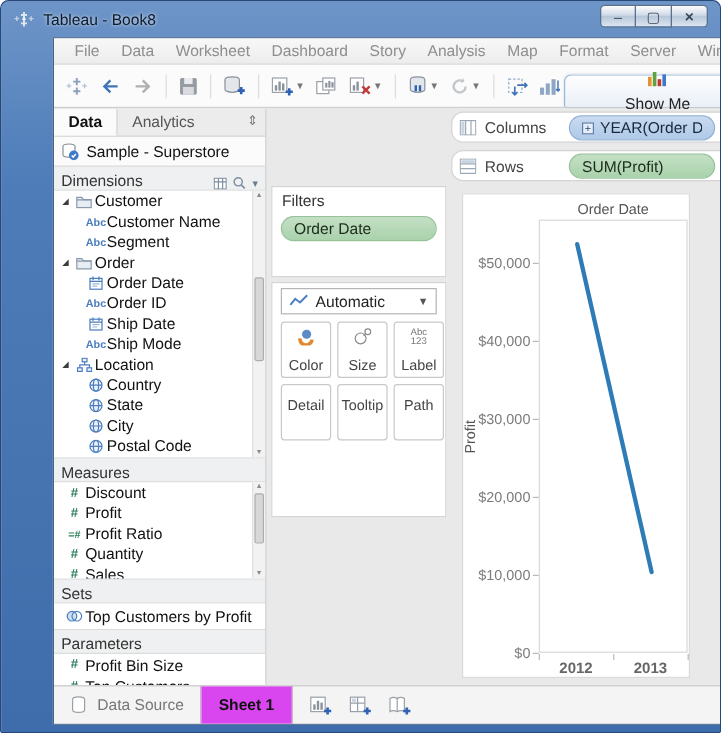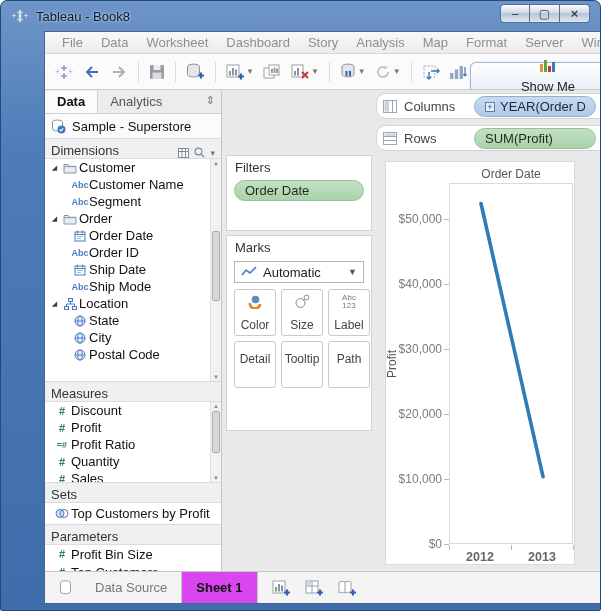--- a/index.html
+++ b/index.html
@@ -112,21 +112,21 @@
     border:1px solid #d9d9d9; background:#fff; }
   .ytick-lab { position:absolute; right:132px; width:55px; text-align:right;
     font-size:12px; color:#7b7b7b; }
   .ytick-mark { position:absolute; left:58px; width:5px; height:1px; background:#b9b9b9; }
   .xtick-mark { position:absolute; width:1px; height:5px; top:383px; background:#b9b9b9; }
   .xtick-lab { position:absolute; top:388px; width:50px; text-align:center;
     font-size:12.5px; color:#666; font-weight:bold; }
   
   .statusbar { position:absolute; left:0; bottom:0; width:589px; height:32px;
     background:#f4f4f4; border-top:1px solid #c9c9c9; display:flex; align-items:stretch; }
-  .sb-tab { display:flex; align-items:center; gap:23px; padding:0 14px; font-size:13px; color:#777; }
+  .sb-tab { display:flex; align-items:center; gap:9px; padding:0 14px; font-size:13px; color:#777; }
   .sb-tab.active { background:#d946ef; border-left:1px solid #c9c9c9; border-right:1px solid #c9c9c9;
     color:#111; font-weight:bold; }
   .sb-icons { display:flex; align-items:center; gap:14px; padding-left:14px; }
   svg { display:block; }
 </style>
 </head>
 <body>
 
 <div class="window">
 
@@ -429,20 +429,30 @@
               <span>Location</span>
             </div>
             <div class="tree-row ind2">
               <span class="ticon">
                 <svg width="12" height="12" viewBox="0 0 12 12">
                   <circle cx="6" cy="6" r="5" fill="#eaf1f8" stroke="#4a7dbf"></circle>
                   <ellipse cx="6" cy="6" rx="2.2" ry="5" fill="none" stroke="#4a7dbf"></ellipse>
                   <path d="M1 6h10" stroke="#4a7dbf"></path>
                 </svg>
               </span>
+              <span>Country</span>
+            </div>
+            <div class="tree-row ind2">
+              <span class="ticon">
+                <svg width="12" height="12" viewBox="0 0 12 12">
+                  <circle cx="6" cy="6" r="5" fill="#eaf1f8" stroke="#4a7dbf"></circle>
+                  <ellipse cx="6" cy="6" rx="2.2" ry="5" fill="none" stroke="#4a7dbf"></ellipse>
+                  <path d="M1 6h10" stroke="#4a7dbf"></path>
+                </svg>
+              </span>
               <span>State</span>
             </div>
             <div class="tree-row ind2">
               <span class="ticon">
                 <svg width="12" height="12" viewBox="0 0 12 12">
                   <circle cx="6" cy="6" r="5" fill="#eaf1f8" stroke="#4a7dbf"></circle>
                   <ellipse cx="6" cy="6" rx="2.2" ry="5" fill="none" stroke="#4a7dbf"></ellipse>
                   <path d="M1 6h10" stroke="#4a7dbf"></path>
                 </svg>
               </span>
@@ -538,21 +548,20 @@
       <div class="midcol">
 
         <div class="card" style="top:64px; height:76px;">
           <div class="card-title">Filters</div>
           <div class="pill green filters-pill">
             <span>Order Date</span>
           </div>
         </div>
 
         <div class="card" style="top:144px; height:196px;">
-          <div class="card-title">Marks</div>
           <div class="marks-dd">
             <span>
               <svg width="16" height="12" viewBox="0 0 16 12">
                   <path d="M1 9l4-5 4 3 6-6" fill="none" stroke="#4a7dbf" stroke-width="1.6"></path>
                 </svg>
             </span>
             <span>Automatic</span>
             <span class="dd-caret">▼</span>
           </div>
           <div class="marks-grid" id="marks-grid">

